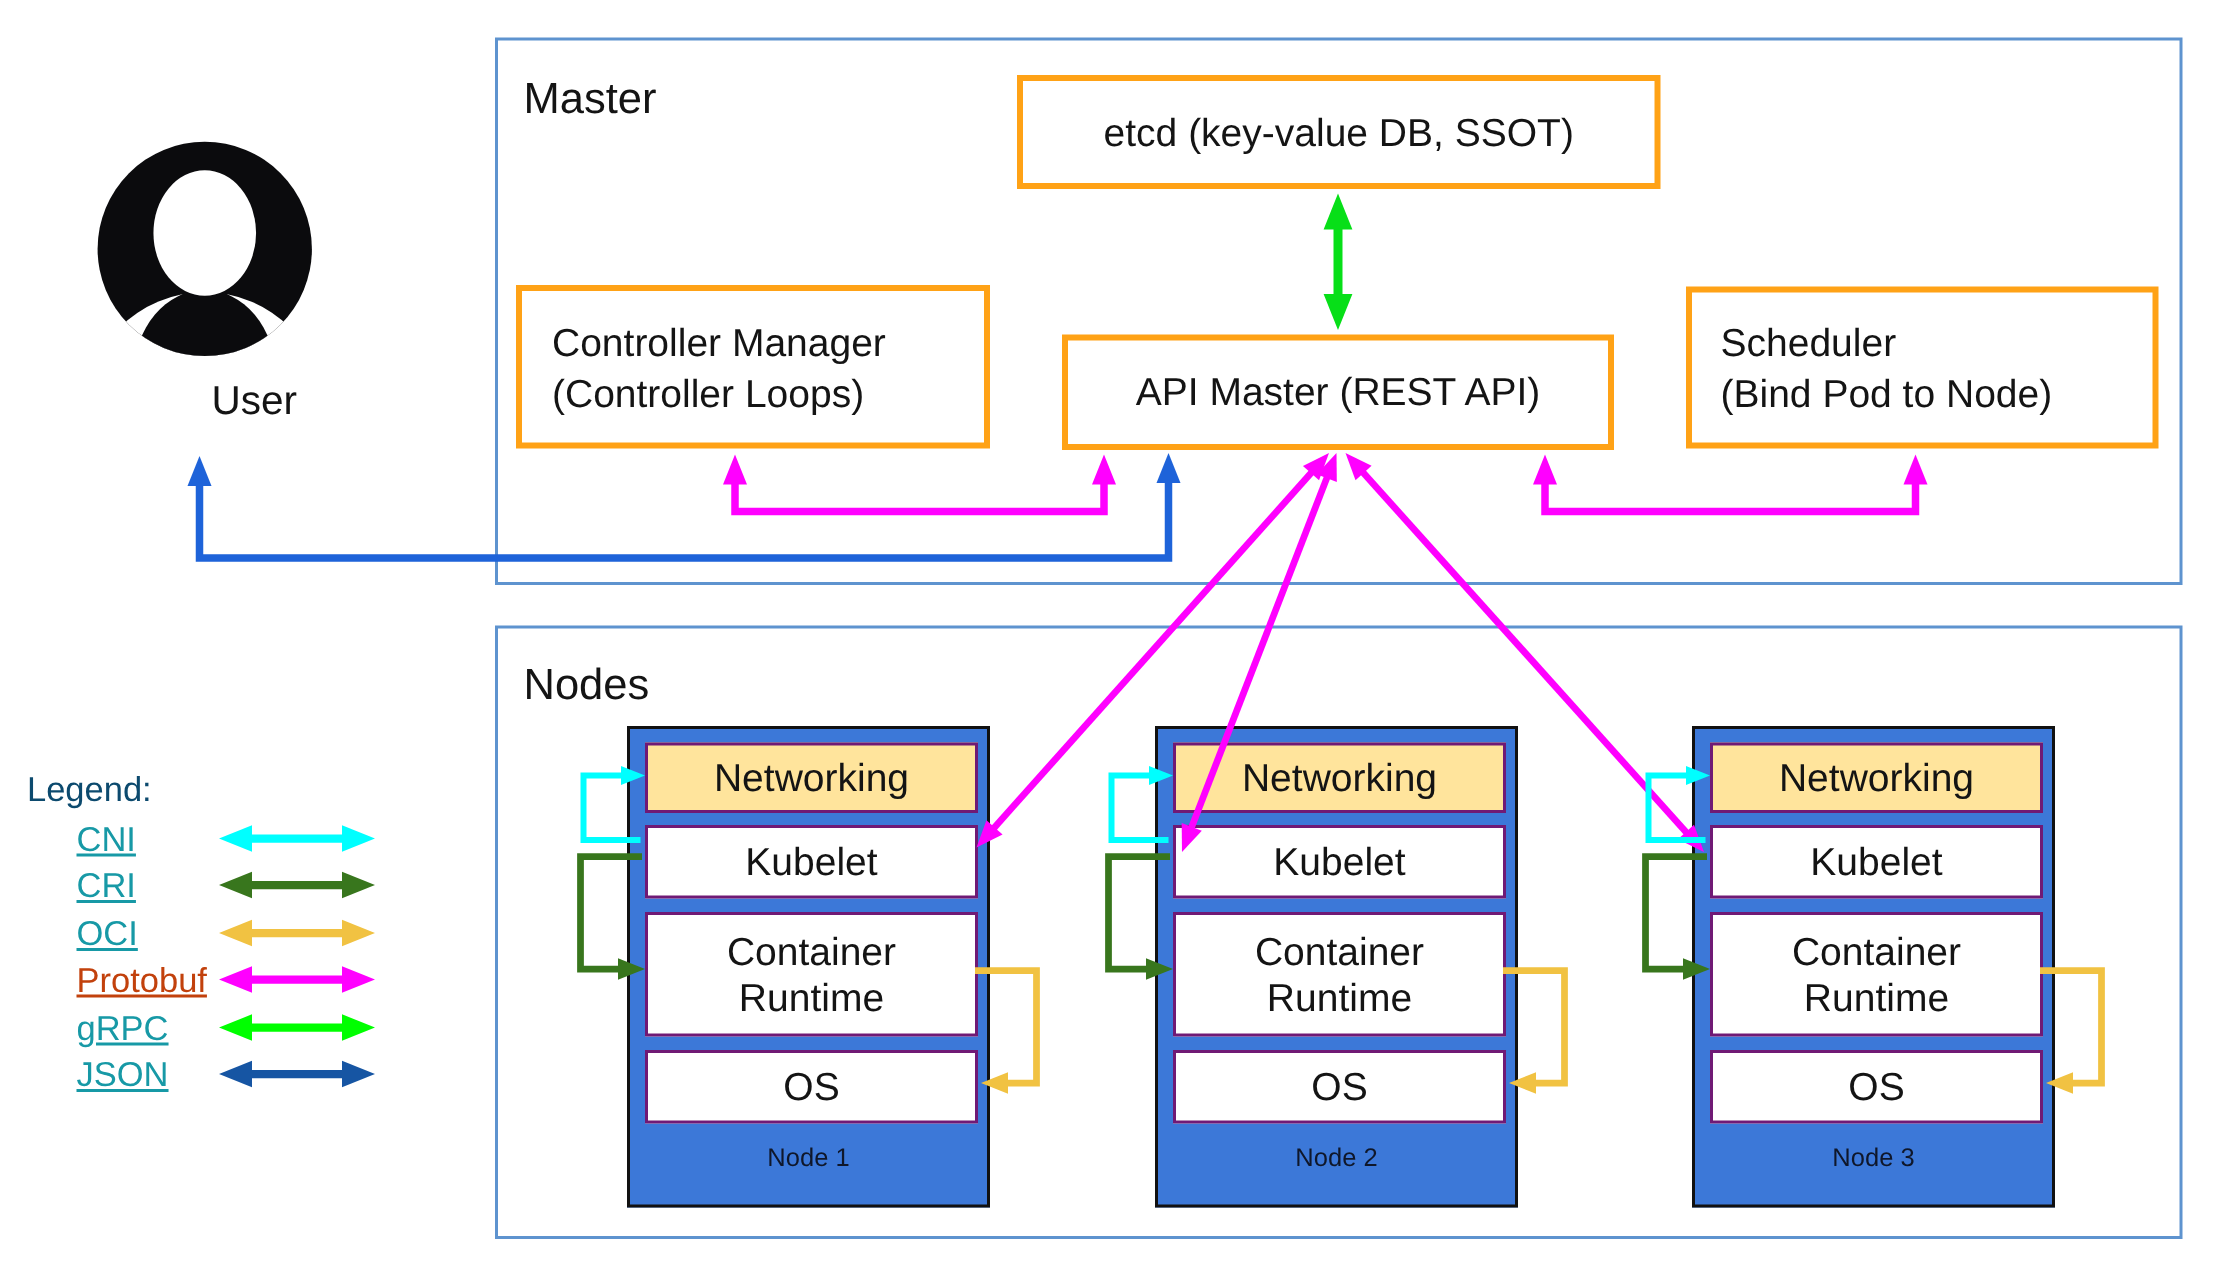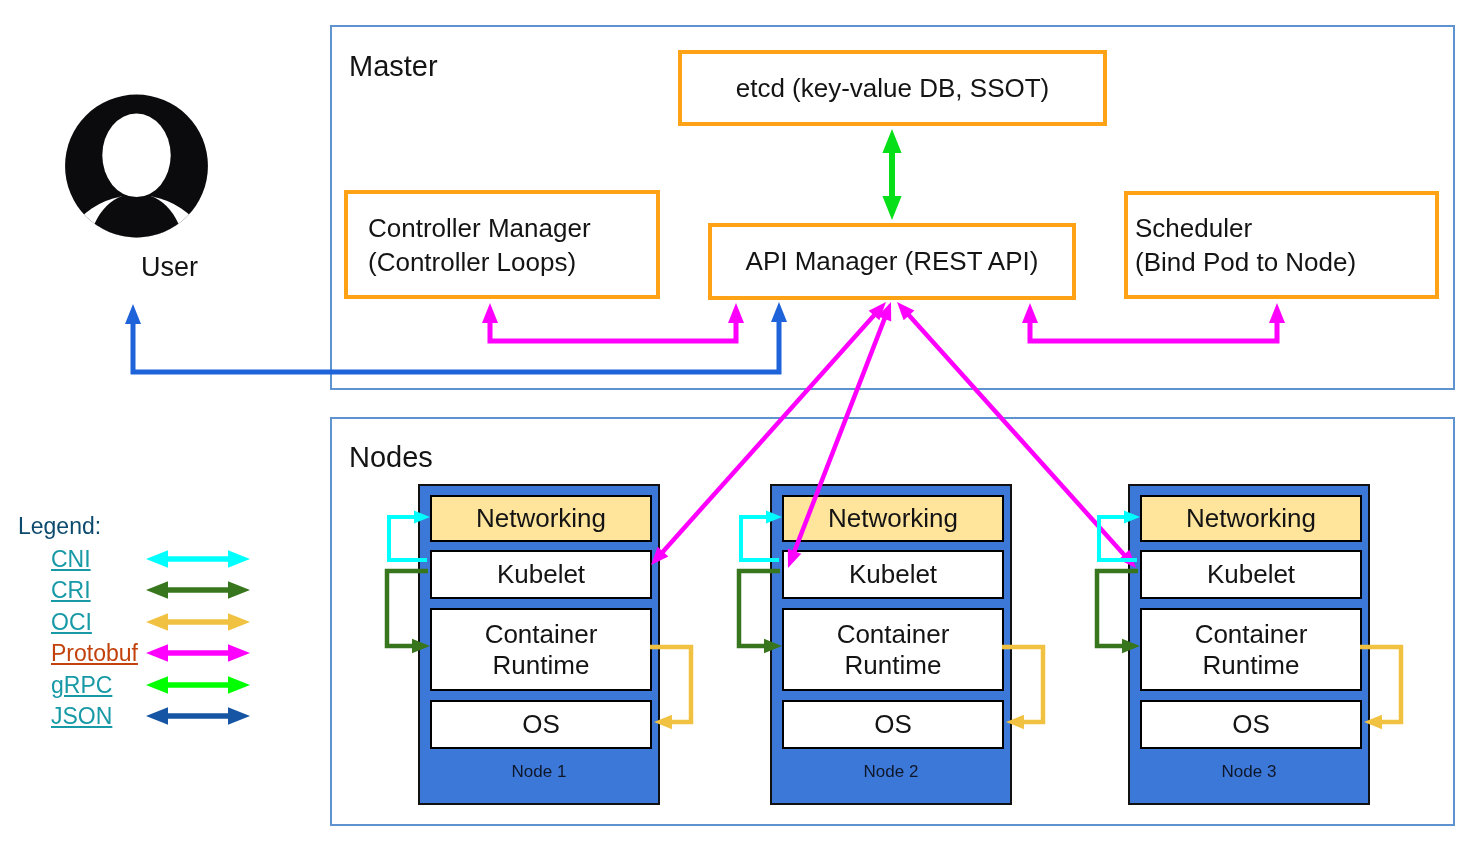--- a/index.html
+++ b/index.html
@@ -7,21 +7,21 @@
     position:relative;width:1475px;height:852px;background:#fff;overflow:hidden;
     font-family:"Liberation Sans","DejaVu Sans",sans-serif;color:#141414;
   }
   .abs{position:absolute;}
   .panel{position:absolute;border:2px solid #5e93cf;background:#fff;box-sizing:border-box;}
   .panel-title{position:absolute;font-size:29px;color:#141414;white-space:nowrap;}
   .obox{position:absolute;border:4px solid #22c55e;background:#fff;box-sizing:border-box;
         display:flex;align-items:center;justify-content:center;font-size:26px;z-index:2;}
   .obox.lines{flex-direction:column;align-items:flex-start;justify-content:center;line-height:34px;}
   .node-stack{position:absolute;width:242px;height:321px;background:#3c78d8;border:2px solid #111;box-sizing:border-box;z-index:2;}
-  .layer{position:absolute;left:10px;width:222px;background:#fff;border:2px solid #000000;box-sizing:border-box;
+  .layer{position:absolute;left:10px;width:222px;background:#fff;border:2px solid #701a75;box-sizing:border-box;
          display:flex;align-items:center;justify-content:center;text-align:center;font-size:26px;line-height:31px;}
   .layer.networking{background:#ffe49c;}
   .node-label{position:absolute;left:0;width:100%;top:276px;text-align:center;color:#0f172a;font-size:17px;}
   .user-label{position:absolute;font-size:27px;text-align:right;}
   .legend-title{position:absolute;font-size:23px;color:#0c4a6e;}
   .legend-link{position:absolute;font-size:23px;text-decoration:underline;color:#1799a6;cursor:pointer;white-space:nowrap;margin-left:33px;}
   #conn-layer{position:absolute;left:0;top:0;width:1475px;height:852px;z-index:5;pointer-events:none;}
 </style>
 </head>
 <body>
@@ -47,24 +47,24 @@
   <div class="obox" style="left: 678px; top: 50px; width: 429px; height: 76px; border-color: rgb(255, 162, 22);">
     <span>etcd (key-value DB, SSOT)</span>
   </div>
 
   <div class="obox lines" style="left: 344px; top: 190px; width: 316px; height: 109px; padding-left: 20px; border-color: rgb(255, 162, 22);">
     <span>Controller Manager</span>
     <span>(Controller Loops)</span>
   </div>
 
   <div class="obox" style="left: 708px; top: 223px; width: 368px; height: 77px; border-color: rgb(255, 162, 22);">
-    <span>API Manager (REST API)</span>
-  </div>
-
-  <div class="obox lines" style="left: 1124px; top: 191px; width: 315px; height: 108px; padding-left: 7px; border-color: rgb(255, 162, 22);">
+    <span>API Master (REST API)</span>
+  </div>
+
+  <div class="obox lines" style="left: 1124px; top: 191px; width: 315px; height: 108px; padding-left: 19px; border-color: rgb(255, 162, 22);">
     <span>Scheduler</span>
     <span>(Bind Pod to Node)</span>
   </div>
 
   <div class="panel" style="left: 330px; top: 417px; width: 1125px; height: 409px; border-color: rgb(94, 147, 207);"></div>
   <div class="panel-title" style="left:349px;top:441px;">Nodes</div>
 
   <div class="node-stack" style="left: 418px; top: 484px; background: rgb(60, 120, 216);">
     <div class="layer networking" style="top: 9px; height: 47px; background: rgb(255, 228, 156);">
         <span>Networking</span>

